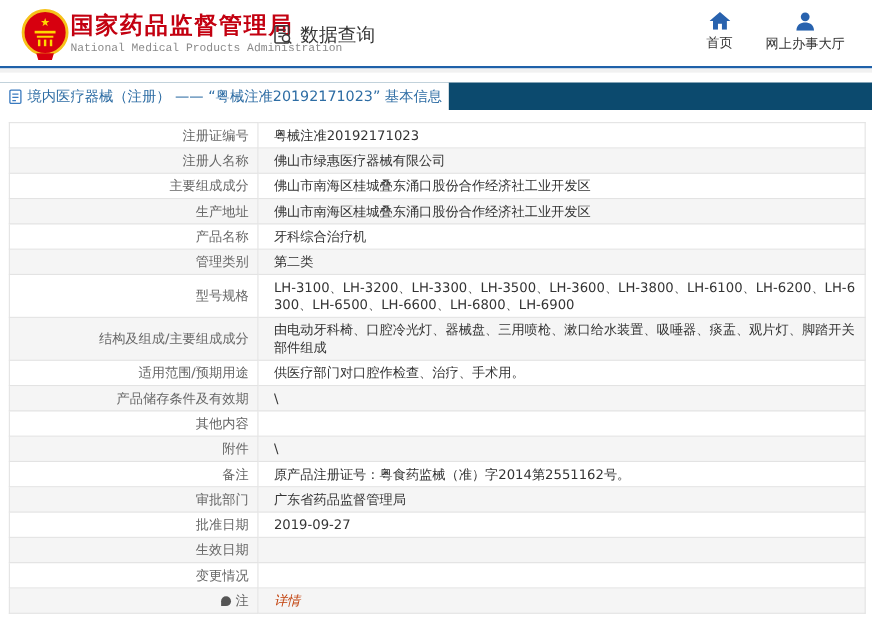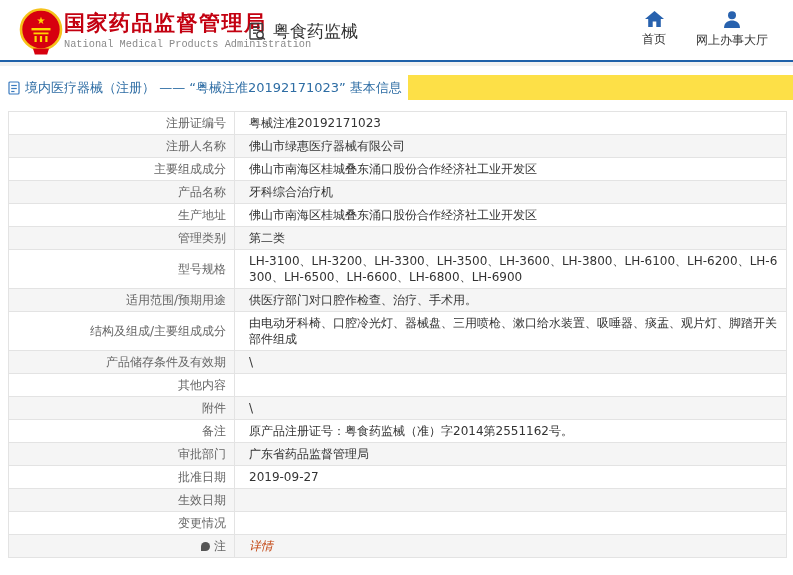--- a/index.html
+++ b/index.html
@@ -12,21 +12,21 @@
   .header { height:62px; position:relative; background:#fff; border-bottom:2px solid #1f61a9; }
   .header-shadow { height:4px; background:#f1f1f1; }
   .emblem { position:absolute; left:18px; top:7px; width:46px; height:49px; }
   .title-block { position:absolute; left:64px; top:10px; }
   .title-cn { color:#c30010; font-size:21px; font-weight:bold; letter-spacing:1.5px; line-height:27px; white-space:nowrap; }
   .title-en { color:#8a8a8a; font-size:10.3px; margin-top:1px; white-space:nowrap;font-family:Liberation Mono, monospace; }
   .data-query { position:absolute; left:247px; top:20px; display:flex; align-items:center; gap:5px; color:#333; font-size:17px; cursor:pointer; }
   .nav { position:absolute; right:25px; top:11px; display:flex; gap:30px; }
   .nav-item { display:flex; flex-direction:column; align-items:center; gap:4px; font-size:12px; color:#333; cursor:pointer; white-space:nowrap; }
   
-  .breadcrumb-bar { margin-top:9px; height:25px; background:#fde047; position:relative; }
+  .breadcrumb-bar { margin-top:9px; height:25px; background:#0c4a6e; position:relative; }
   .crumb-tab { position:absolute; left:0; top:0; width:408px; height:25px; background:#fff; display:flex; align-items:center; padding-left:8px; gap:5px; }
   .crumb-text { color:#2e6da4; font-size:13px; white-space:nowrap; }
   
   .info-table { margin:11px 6px 0 8px; width:779px; border-collapse:collapse; table-layout:fixed; border:1px solid #ccc; }
   .info-table td { border:1px solid #e3e3e3; padding:3px 8px; font-size:12px; line-height:16px; vertical-align:middle; }
   .info-table td.label { width:226px; text-align:right; color:#666; }
   .info-table td.value { color:#333; padding-left:14px; word-break:break-all; }
   .info-table tr:nth-child(even) { background:#f5f5f5; }
   .info-table a { color:#c2410c; text-decoration:none;font-style:italic; }
   .note-icon { display:inline-block; width:9px; height:9px; background:#555; border-radius:50% 50% 50% 0; margin-right:4px; vertical-align:-1px; }
@@ -59,21 +59,21 @@
     <span class="icon">
       <svg width="21" height="21" viewBox="0 0 21 21" fill="none" stroke="#3a3a3a" stroke-width="1.4">
         <rect x="3" y="2.5" width="12.5" height="15.5" rx="1"></rect>
         <line x1="6" y1="6.2" x2="12.8" y2="6.2"></line>
         <line x1="6" y1="9.2" x2="12.8" y2="9.2"></line>
         <line x1="6" y1="12.2" x2="9.2" y2="12.2"></line>
         <circle cx="13" cy="13.8" r="3.2" fill="#fff"></circle>
         <line x1="15.4" y1="16.2" x2="17.8" y2="18.6"></line>
       </svg>
     </span>
-    <span>粤食药监械</span>
+    <span>数据查询</span>
   </div>
 
   <div class="nav">
     <div class="nav-item">
       <span class="icon">
         <svg width="19" height="16" viewBox="0 0 19 16" fill="#2862ae">
           <path d="M9.5 0 L19 8 H15.8 V16 H11.3 V10.6 H7.7 V16 H3.2 V8 H0 Z"></path>
         </svg>
       </span>
       <span>首页</span>
@@ -113,42 +113,42 @@
       </tr>
       <tr>
         <td class="label">注册人名称</td>
         <td class="value">佛山市绿惠医疗器械有限公司</td>
       </tr>
       <tr>
         <td class="label">主要组成成分</td>
         <td class="value">佛山市南海区桂城叠东涌口股份合作经济社工业开发区</td>
       </tr>
       <tr>
+        <td class="label">生产地址</td>
+        <td class="value">佛山市南海区桂城叠东涌口股份合作经济社工业开发区</td>
+      </tr>
+      <tr>
         <td class="label">产品名称</td>
         <td class="value">牙科综合治疗机</td>
-      </tr>
-      <tr>
-        <td class="label">生产地址</td>
-        <td class="value">佛山市南海区桂城叠东涌口股份合作经济社工业开发区</td>
       </tr>
       <tr>
         <td class="label">管理类别</td>
         <td class="value">第二类</td>
       </tr>
       <tr>
         <td class="label">型号规格</td>
         <td class="value">LH-3100、LH-3200、LH-3300、LH-3500、LH-3600、LH-3800、LH-6100、LH-6200、LH-6300、LH-6500、LH-6600、LH-6800、LH-6900</td>
       </tr>
       <tr>
+        <td class="label">结构及组成/主要组成成分</td>
+        <td class="value">由电动牙科椅、口腔冷光灯、器械盘、三用喷枪、漱口给水装置、吸唾器、痰盂、观片灯、脚踏开关部件组成</td>
+      </tr>
+      <tr>
         <td class="label">适用范围/预期用途</td>
         <td class="value">供医疗部门对口腔作检查、治疗、手术用。</td>
-      </tr>
-      <tr>
-        <td class="label">结构及组成/主要组成成分</td>
-        <td class="value">由电动牙科椅、口腔冷光灯、器械盘、三用喷枪、漱口给水装置、吸唾器、痰盂、观片灯、脚踏开关部件组成</td>
       </tr>
       <tr>
         <td class="label">产品储存条件及有效期</td>
         <td class="value">\</td>
       </tr>
       <tr>
         <td class="label">其他内容</td>
         <td class="value"></td>
       </tr>
       <tr>

